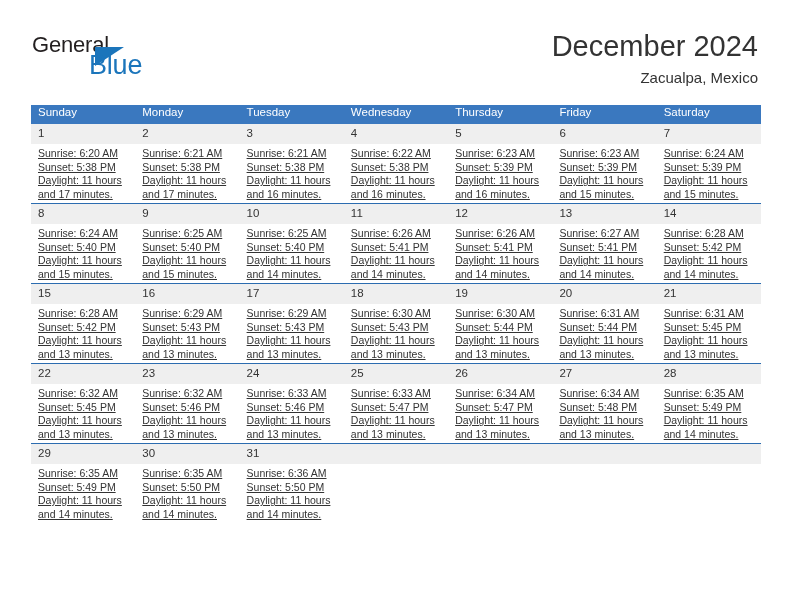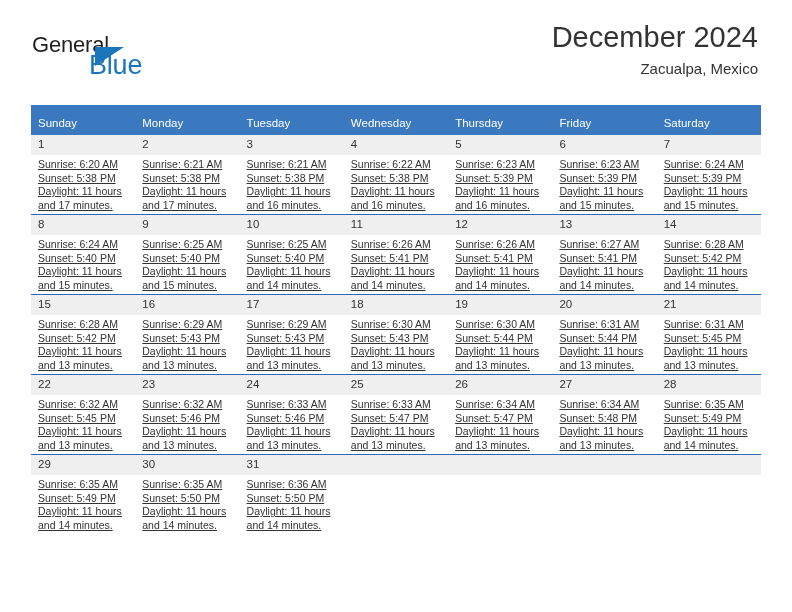--- a/index.html
+++ b/index.html
@@ -59,21 +59,21 @@
     top: 13px;
     width: 0;
     height: 0;
     border-left: 29px solid #1b75bb;
     border-bottom: 19px solid transparent;
   }
 
   .title-block {
     position: absolute;
     right: 34px;
-    top: 19px;
+    top: 28px;
     text-align: right;
   }
   .month-title {
     font-size: 29px;
     color: #333333;
     line-height: 36px;
     white-space: nowrap;
   }
   .location {
     font-size: 15px;
@@ -91,21 +91,21 @@
     width: 730px;
     border-collapse: collapse;
     table-layout: fixed;
   }
   .calendar th {
     background: #3a78bf;
     color: #ffffff;
     font-size: 11.5px;
     font-weight: normal;
     text-align: left;
-    padding: 12px 0 5px 7px;
+    padding: 1px 0 5px 7px;
     height: 11px;
     line-height: 13px;
   }
   .calendar td {
     vertical-align: top;
     padding: 0;
     border-top: 1px solid #2b6cb0;
     height: 79px;
     overflow: hidden;
   }

